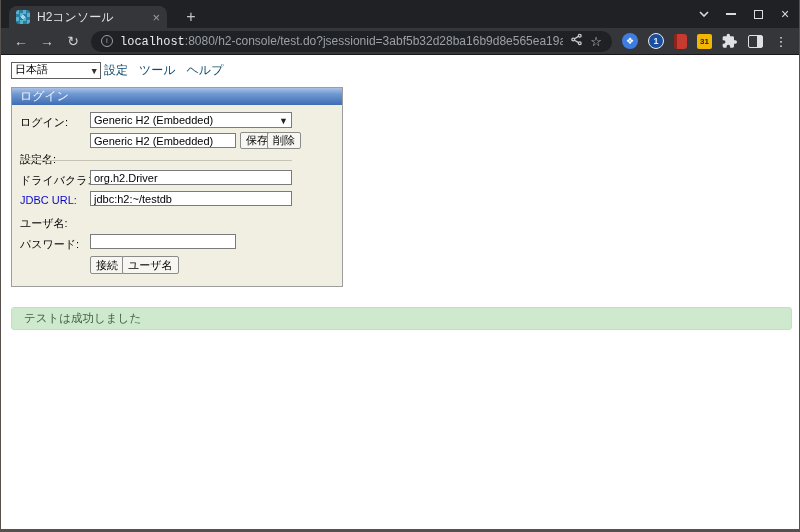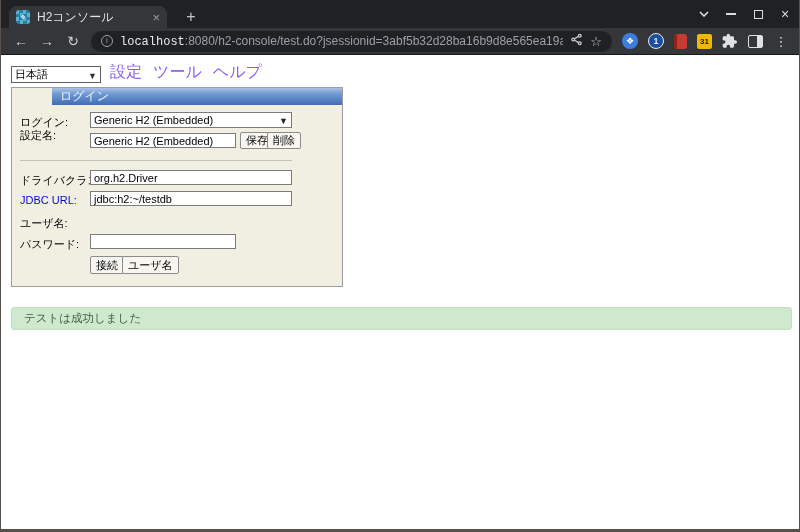--- a/index.html
+++ b/index.html
@@ -67,34 +67,34 @@
   .ext-book{ width:13px; height:15px; background:#c63a2f; border-radius:2px 3px 3px 2px; border-left:3px solid #8e241c; }
   .ext-cal{ width:15px; height:15px; background:#f2b705; border-radius:2px; color:#222; font-size:8px; font-weight:bold; }
   .ext-panel{ width:15px; height:13px; border:1.5px solid #dfe1e5; border-radius:2px; position:relative; }
   .ext-panel::after{ content:""; position:absolute; right:0; top:0; bottom:0; width:5px; background:#dfe1e5; }
   .menu-dots{ color:#dfe1e5; font-size:13px; width:16px; text-align:center; cursor:pointer; }
   .puzzle svg{ display:block; }
 
   
   .page{ position:relative; height:473px; background:#fff; font-size:11px; color:#000; }
 
-  .topbar{ position:absolute; left:10px; top:7px; display:flex; align-items:flex-end; gap:9px; }
+  .topbar{ position:absolute; left:10px; top:7px; display:flex; align-items:center; gap:3px;font-family:Liberation Mono, monospace; }
   .lang-select{
     position:relative; width:90px; height:17px; background:#fff; border:1px solid #5f5f5f;
     font-size:11px; line-height:15px; padding:0 14px 0 3px; cursor:pointer;
   }
   .lang-select .arrow{
     position:absolute; right:3px; top:2px; font-size:9px; color:#333;
   }
   .nav-links{ display:flex; gap:11px; }
-  .nav-links a{ color:#8b5cf6; font-size:16px; text-decoration:none; cursor:pointer; }
+  .nav-links a{ color:#0c4a6e; font-size:12px; text-decoration:none; cursor:pointer; }
 
   .login-box{
     position:absolute; left:10px; top:32px; width:332px; height:200px;
-    background:#f1efe2; border:1px solid #9e9e9e;padding-left:40px;
+    background:#f1efe2; border:1px solid #9e9e9e;
   }
   .login-header{
     height:17px; background:linear-gradient(to bottom,#aac2e5 0%,#7099d3 35%,#3f6db3 100%);
     color:#f2f3fa; font-size:12px; line-height:17px; padding-left:8px;
   }
   .f-label{ position:absolute; left:8px; font-size:11px; color:#000; white-space:nowrap; }
   .f-label.link{ color:#0908c8; cursor:pointer; }
   .f-input{
     position:absolute; height:15px; background:#fff; border:1px solid #7b7b7b;
     font-size:11px; padding:0 3px; font-family:"Liberation Sans","DejaVu Sans",sans-serif;
@@ -195,21 +195,21 @@
 
     <div class="login-box">
       <div class="login-header">ログイン</div>
 
       <span class="f-label" style="top:27px">ログイン:</span>
       <div class="fake-select">
         <span>Generic H2 (Embedded)</span>
         <span class="arrow">▼</span>
       </div>
 
-      <span class="f-label" style="top:40px">設定名:</span>
+      <span class="f-label" style="top:64px">設定名:</span>
       <input class="f-input" style="left: 78px; top: 45px; width: 146px;" value="Generic H2 (Embedded)">
       <button class="btn" style="left:228px; top:44px;">保存</button>
       <button class="btn" style="left:255px; top:44px;">削除</button>
 
       <div class="hr"></div>
 
       <span class="f-label" style="top:85px">ドライバクラス:</span>
       <input class="f-input" style="left: 78px; top: 82px; width: 202px;" value="org.h2.Driver">
 
       <span class="f-label link" style="top:106px">JDBC URL:</span>

